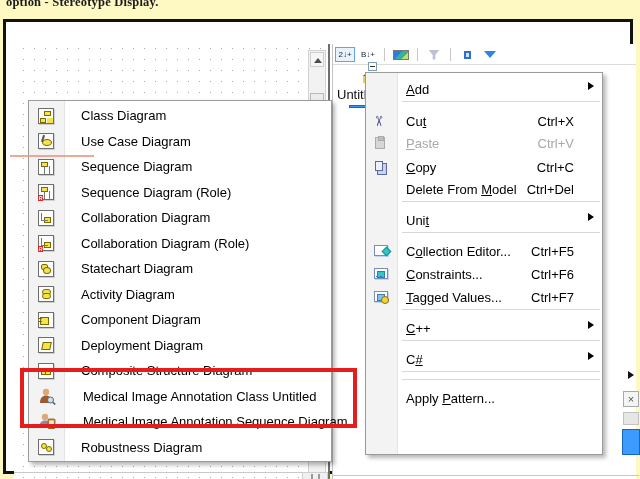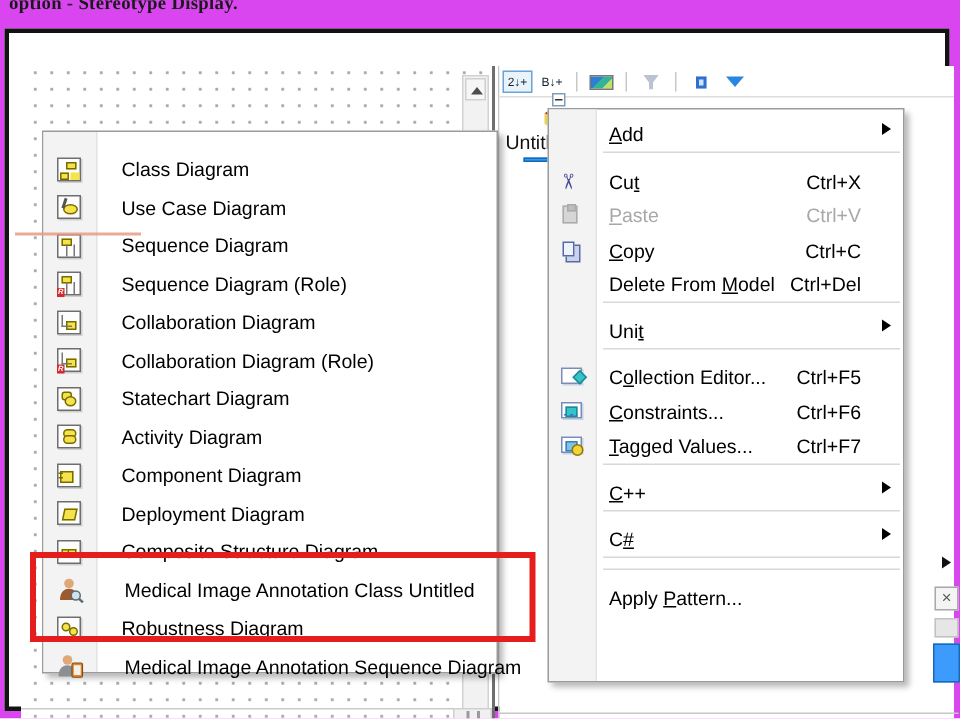--- a/index.html
+++ b/index.html
@@ -1,18 +1,18 @@
 <!DOCTYPE html>
 <html><head>
 <meta charset="utf-8">
 <style>
   * { margin:0; padding:0; box-sizing:border-box; }
   html,body { background:#fff; }
   body { font-family:"Liberation Sans", sans-serif; }
-  #stage { position:relative; width:640px; height:479px; background:#d946ef; overflow:hidden; }
+  #stage { position:relative; width:640px; height:479px; background:#fef9c3; overflow:hidden; }
 
   
   .caption-clip { position:absolute; left:6px; top:0; width:300px; height:9px; overflow:hidden; }
   .caption-clip span { display:block; margin-top:-5px; font-family:"Liberation Serif", serif; font-size:12.5px; font-weight:600; color:#1a1a1a; letter-spacing:.2px; }
 
   
   .frame { position:absolute; left:3px; top:19px; width:630px; height:455px; border:3px solid #121212; background:#fff; }
 
   
   .canvas { position:absolute; left:8px; top:24px; width:314px; height:443px; background-color:#fff;
@@ -64,21 +64,21 @@
   
   .props-line { position:absolute; left:327px; top:453px; width:306px; height:1px; background:#c7c7c7; }
   .props-row { position:absolute; left:340px; top:456px; width:290px; height:14px; display:flex; align-items:center; font-size:12px; color:#17176e; overflow:hidden; }
   .prop-name { width:92px; }
 
   
   .popup { position:absolute; background:#fff; border:1px solid #9b9b9b; box-shadow:3px 3px 4px rgba(0,0,0,.28); }
   .gutter { position:absolute; left:0; top:0; bottom:0; background:#f3f3f3; border-right:1px solid #e4e4e4; }
 
   
-  .left-menu { left:28px; top:87px; width:304px; height:362px; z-index:5; padding:12px 0; }
+  .left-menu { left:28px; top:100px; width:304px; height:362px; z-index:5; padding:2px 0; }
   .left-menu .gutter { width:36px; }
   .lrow { position:relative; height:25.5px; display:flex; align-items:center; padding-left:9px; font-size:13px; color:#000; }
   .llbl { margin-left:27px; white-space:nowrap; }
 
   
   .dicon { position:relative; width:16px; height:16px; background:#fdfdfd; border:1px solid #6e6e6e; flex:0 0 16px; box-shadow:1px 1px 0 #cfcfcf; }
   .dicon::before, .dicon::after { content:""; position:absolute; }
   .dv-class::before { left:5px; top:2px; width:5px; height:3px; background:#f4e34a; border:1px solid #7a6b00; }
   .dv-class::after { left:1px; top:9px; width:4px; height:3px; background:#f4e34a; border:1px solid #7a6b00; box-shadow:7px 0 0 #f4e34a; }
   .dv-usecase::before { right:1px; bottom:2px; width:8px; height:5px; border-radius:50%; background:#f4e34a; border:1px solid #7a6b00; }
@@ -267,32 +267,32 @@
     <div class="lrow">
       <svg class="med-icon" viewBox="0 0 18 17">
         <circle cx="8" cy="4" r="3.2" fill="#e0a878"></circle>
         <path d="M2 15 C2 9.5 5 7.5 8 7.5 C11 7.5 14 9.5 14 15 Z" fill="#9c5a2e"></path>
         <circle cx="12.5" cy="12" r="3" fill="#cfe3ef" stroke="#5a6a74" stroke-width="1"></circle>
         <line x1="14.7" y1="14.2" x2="17.3" y2="16.6" stroke="#5a6a74" stroke-width="1.6"></line>
       </svg>
       <span class="llbl">Medical Image Annotation Class Untitled</span>
     </div>
     <div class="lrow">
-      <span class="dicon dv-robust"></span>
-      <span class="llbl">Robustness Diagram</span>
-    </div>
-    <div class="lrow">
       <svg class="med-icon" viewBox="0 0 18 17">
         <circle cx="7" cy="4" r="3.2" fill="#e0a878"></circle>
         <path d="M1 15 C1 9.5 4 7.5 7 7.5 C10 7.5 13 9.5 13 15 Z" fill="#8a8f96"></path>
         <rect x="10" y="6" width="7" height="9.5" rx="1" fill="#d88a3c" stroke="#8a4a10" stroke-width="0.8"></rect>
         <rect x="11.2" y="7.5" width="4.6" height="6.5" fill="#f4f1e8"></rect>
       </svg>
       <span class="llbl">Medical Image Annotation Sequence Diagram</span>
     </div>
+    <div class="lrow">
+      <span class="dicon dv-robust"></span>
+      <span class="llbl">Robustness Diagram</span>
+    </div>
   </div>
 
   <div class="popup ctx-menu">
     <div class="gutter"></div>
 
     <div class="crow" style="height:22px">
       <span class="lbl"><span></span><span class="u">A</span><span>dd</span></span>
       <span class="sub"></span>
     </div>
     <div class="csep"></div>

